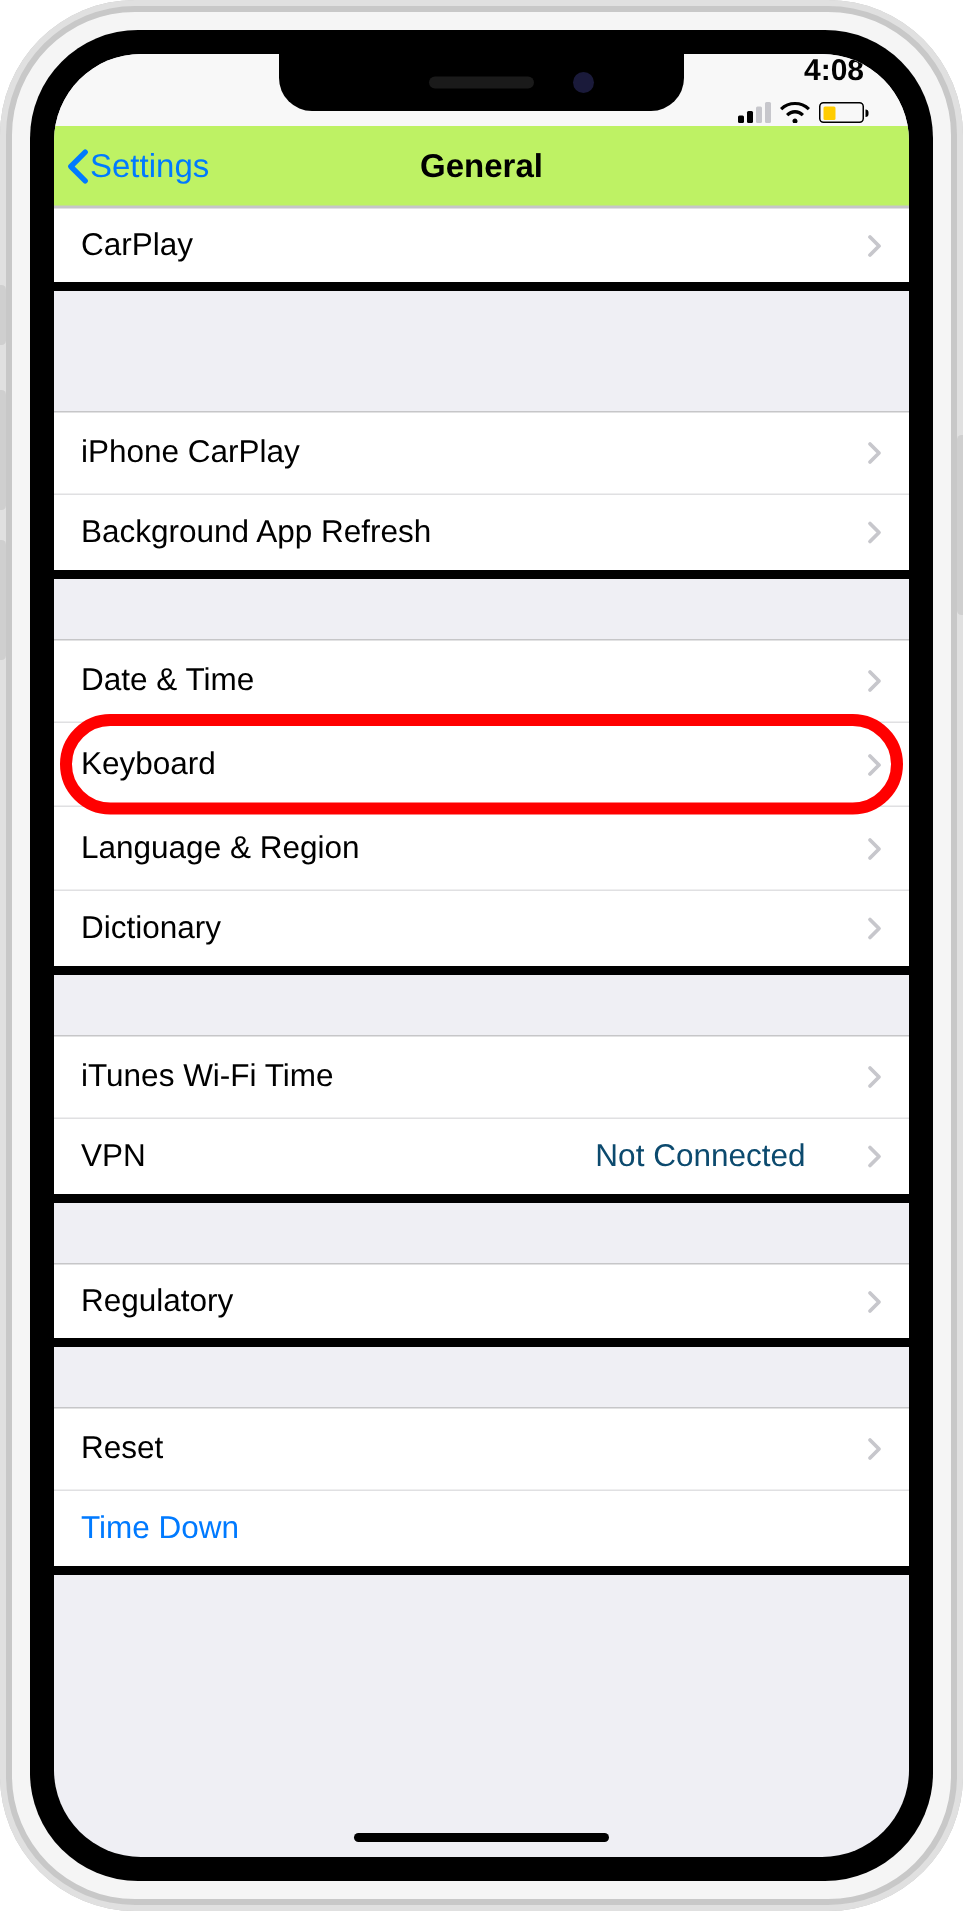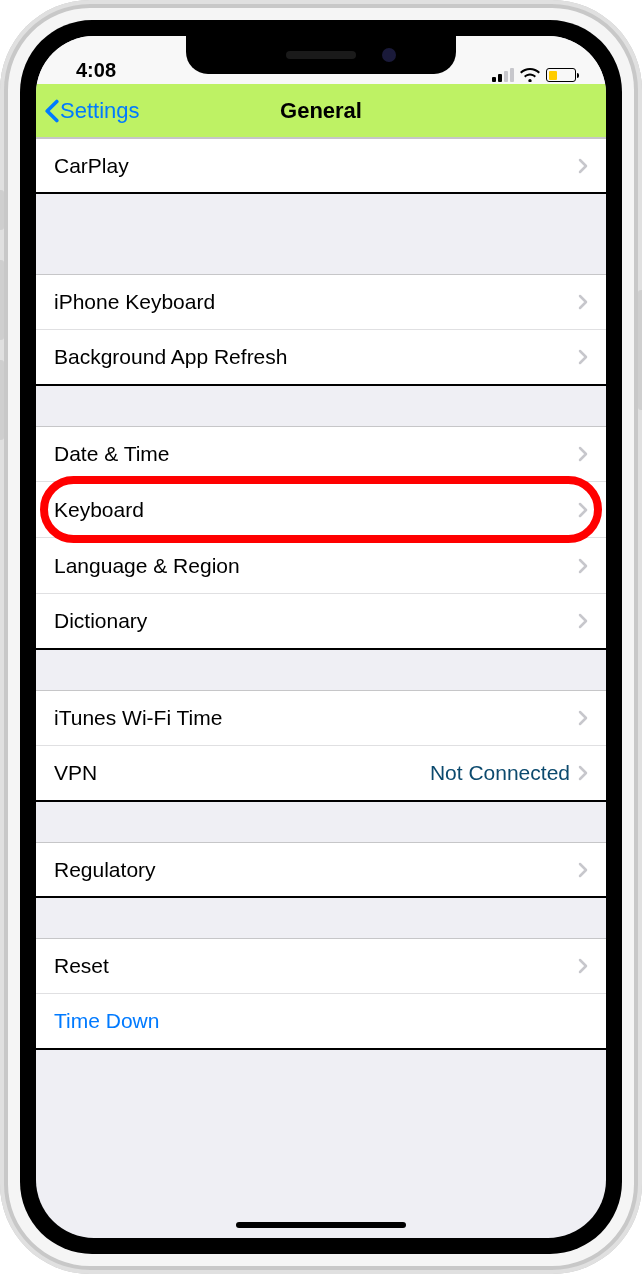--- a/index.html
+++ b/index.html
@@ -75,20 +75,21 @@
   
   .status-bar {
     height: 48px;
     display: flex;
     align-items: flex-end;
     justify-content: space-between;
     padding: 0 30px 2px 40px;
     background: #f8f8f8;
     position: relative;
     z-index: 5;
+    flex-direction: column;
   }
   .status-time { font-size: 20px; font-weight: 600; color:#000; }
   .status-icons { display:flex; align-items:center; gap:6px; }
   .cell-bars { display:flex; align-items:flex-end; gap:2px; height:14px;}
   .cell-bars span { width:4px; background:#000; border-radius:1px;}
   .cell-bars span:nth-child(1){height:5px;}
   .cell-bars span:nth-child(2){height:8px;}
   .cell-bars span:nth-child(3){height:11px; background:#c7c7cc;}
   .cell-bars span:nth-child(4){height:14px; background:#c7c7cc;}
   .wifi-icon svg { display:block; }
@@ -126,21 +127,21 @@
     min-height:56px;
     padding: 0 18px;
     display:flex;
     align-items:center;
     justify-content:space-between;
     border-bottom:1px solid #e0e0e2;
     position:relative;
     cursor:pointer;
   }
   .cell:first-child { border-top:1px solid #c6c6c8; }
-  .group .cell:last-child { border-bottom:2px solid #000000; }
+  .group .cell:last-child { border-bottom:6px solid #000000;gap:33px; }
   .cell .label { font-size:21px; color:#000; }
   .cell .label.blue { color:#007aff; }
   .cell .detail { font-size:21px; color:#0c4a6e; margin-left:auto; margin-right:8px;}
   .chevron { color:#c7c7cc; flex-shrink:0; }
 
   .highlight-ring {
     position:absolute;
     inset:-6px 4px -6px 4px;
     border:8px solid #ff0000;
     border-radius:36px;
@@ -201,21 +202,21 @@
               <span class="label">CarPlay</span>
               <svg width="10" height="16" viewBox="0 0 10 16" class="chevron">
                 <polyline points="2,2 8,8 2,14" fill="none" stroke="#c7c7cc" stroke-width="2.5" stroke-linecap="round" stroke-linejoin="round"></polyline>
               </svg>
             </div>
           </div>
           <div class="group-gap"></div>
           <div class="group-gap"></div>
           <div class="group">
             <div class="cell">
-              <span class="label">iPhone Keyboard</span>
+              <span class="label">iPhone CarPlay</span>
               <svg width="10" height="16" viewBox="0 0 10 16" class="chevron">
                 <polyline points="2,2 8,8 2,14" fill="none" stroke="#c7c7cc" stroke-width="2.5" stroke-linecap="round" stroke-linejoin="round"></polyline>
               </svg>
             </div>
             <div class="cell">
               <span class="label">Background App Refresh</span>
               <svg width="10" height="16" viewBox="0 0 10 16" class="chevron">
                 <polyline points="2,2 8,8 2,14" fill="none" stroke="#c7c7cc" stroke-width="2.5" stroke-linecap="round" stroke-linejoin="round"></polyline>
               </svg>
             </div>

